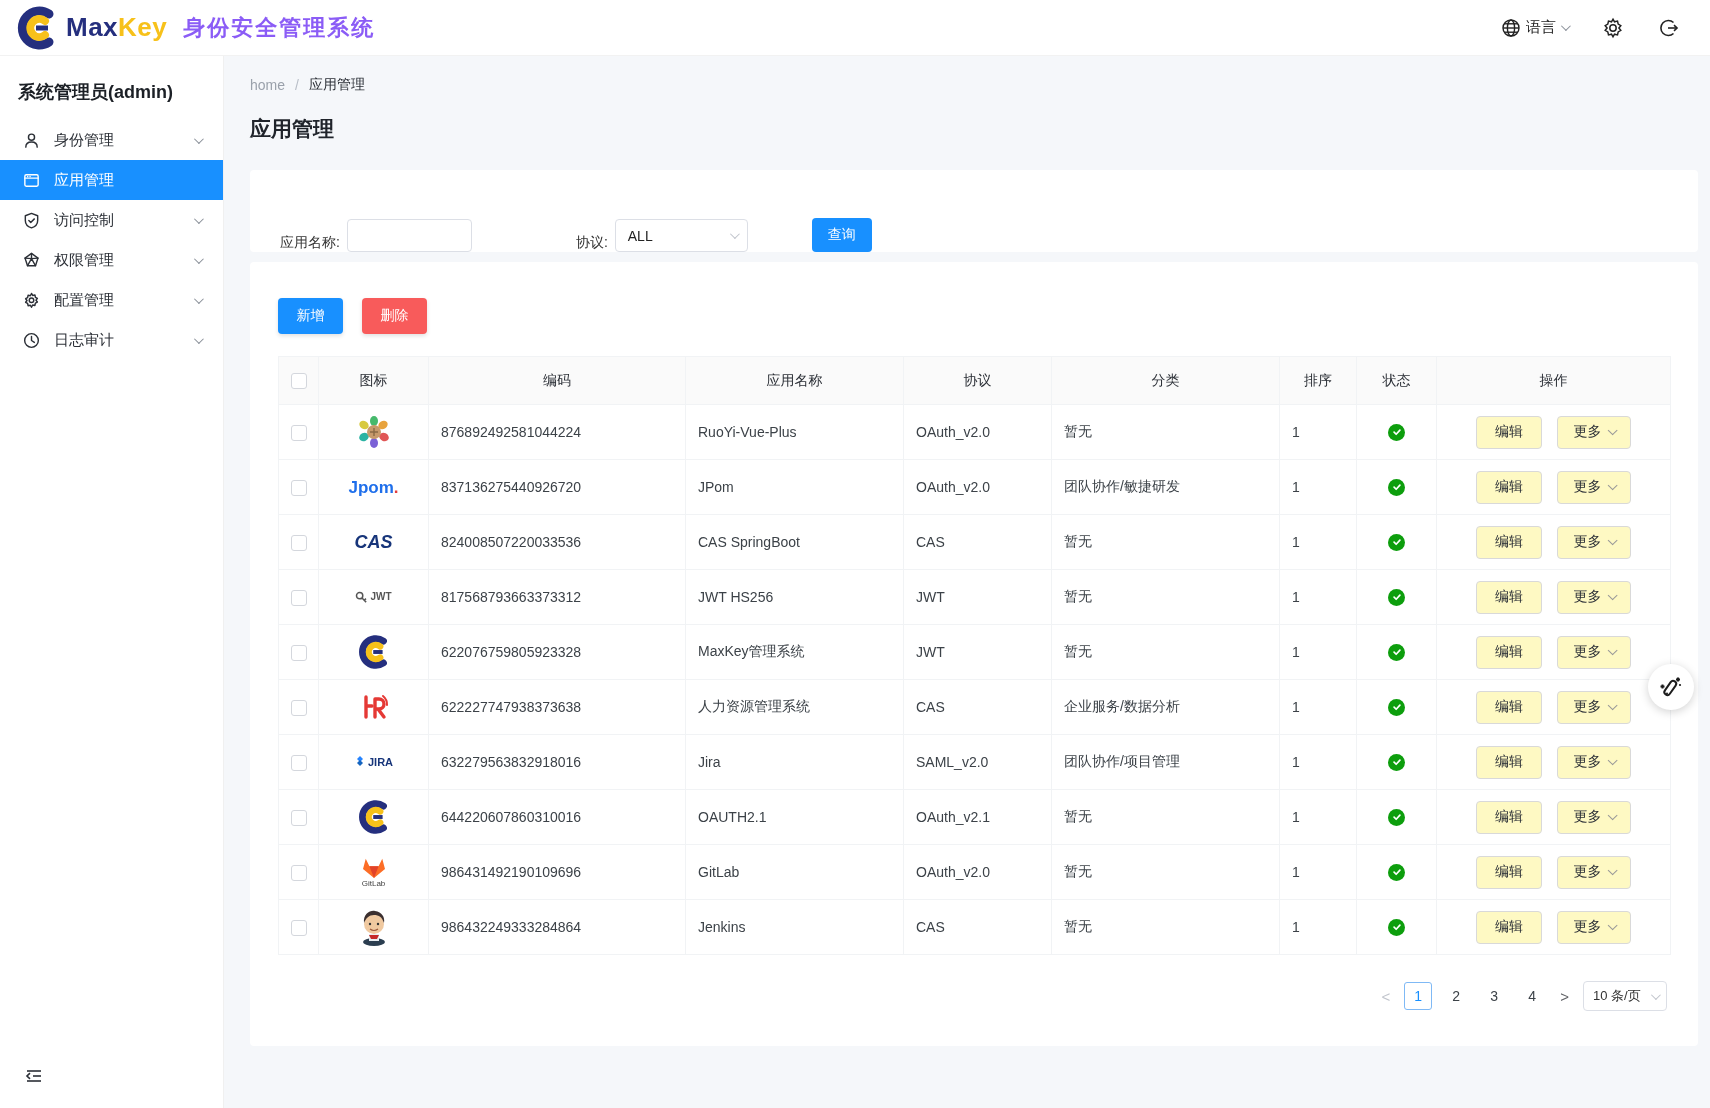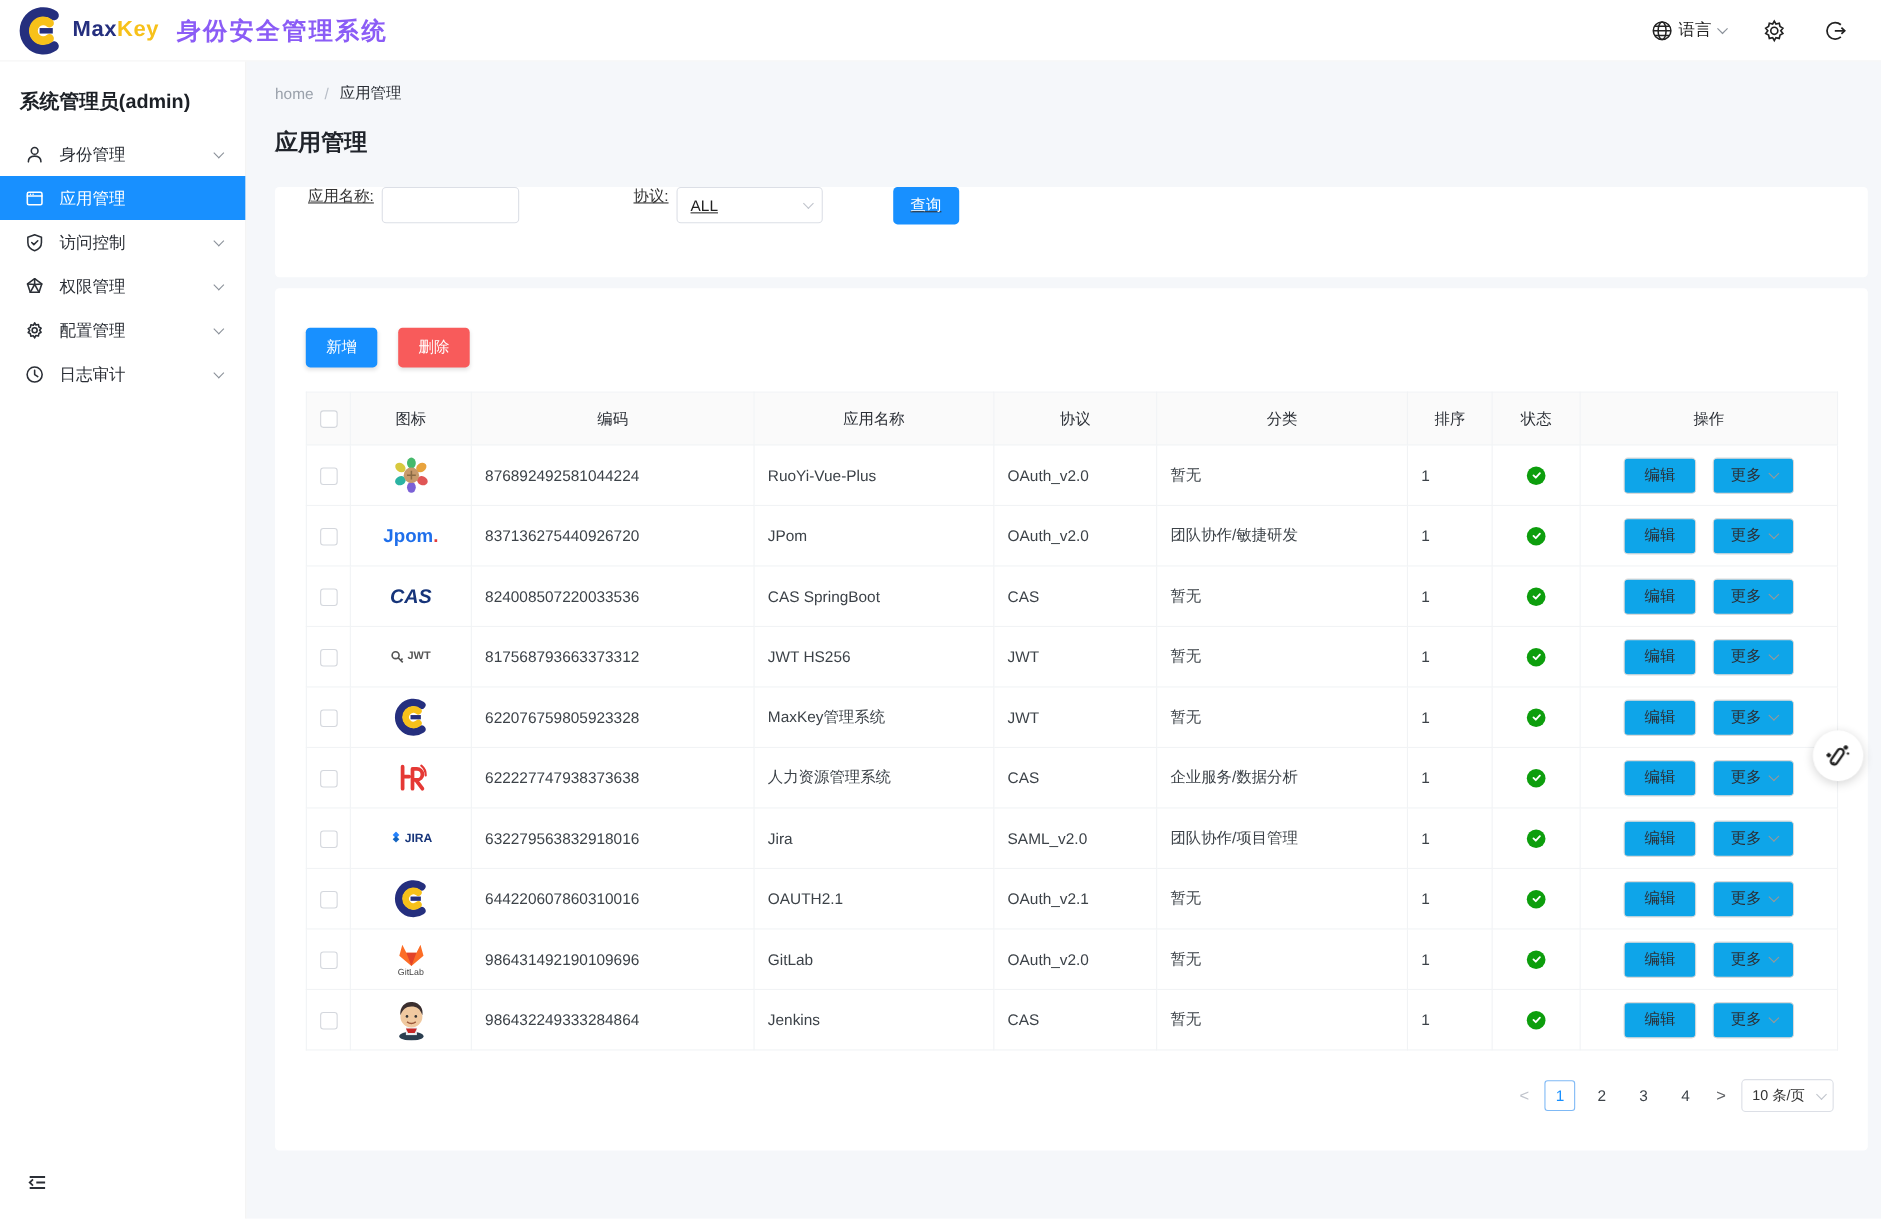--- a/index.html
+++ b/index.html
@@ -3,21 +3,21 @@
 <meta charset="utf-8">
 <style>
   * { margin:0; padding:0; box-sizing:border-box; }
   html,body { width:1710px; height:1108px; overflow:hidden; background:#fff;
     font-family:"Liberation Sans","DejaVu Sans",sans-serif; color:#333; }
 
   
   .topbar { height:56px; background:#fff; display:flex; align-items:center;
     justify-content:space-between; padding:0 30px 0 14px; border-bottom:1px solid #f2f2f2; }
   .brand { display:flex; align-items:center; gap:6px; }
-  .brand-text { font-size:20px; font-weight:bold; letter-spacing:.5px; }
+  .brand-text { font-size:26px; font-weight:bold; letter-spacing:.5px; }
   .brand-max { color:#252f7e; }
   .brand-key { color:#f7c11a; }
   .brand-suffix { color:#8b5cf6; font-size:22px; font-weight:bold; margin-left:10px; letter-spacing:2px; }
   .topbar-right { display:flex; align-items:center; gap:34px; }
   .lang-group { display:flex; align-items:center; gap:5px; cursor:pointer; font-size:15px; color:#222; }
   .chev { display:inline-block; width:7px; height:7px; border-right:1.4px solid #8a9099;
     border-bottom:1.4px solid #8a9099; transform:rotate(45deg) translateY(-2px); }
   .icon-btn { display:flex; align-items:center; cursor:pointer; }
 
   
@@ -35,21 +35,21 @@
 
   
   .content { flex:1; background:#f5f7fa; padding:0 12px 0 26px; overflow:hidden; }
   .breadcrumb { padding-top:20px; font-size:14px; display:flex; gap:10px; align-items:center; }
   .bc-home { color:#9aa1ab; cursor:pointer; }
   .bc-sep { color:#b8bec7; }
   .bc-current { color:#2b2f36; }
   .page-title { margin-top:21px; font-size:21px; font-weight:600; color:#20242b; }
 
   .card { background:#fff; border-radius:4px; }
-  .filter-card { margin-top:27px; height:82px; display:flex; align-items:flex-start; padding-left:30px;text-decoration:underline; }
+  .filter-card { margin-top:27px; height:82px; display:flex; align-items:flex-end; padding-left:30px; }
   .f-label { font-size:14px; color:#333; }
   .f-input { width:125px; height:33px; border:1px solid #dcdfe6; border-radius:4px; margin-left:7px;
     font-size:14px; padding:0 8px; outline:none; background:#fff; }
   .f-select { width:133px; height:33px; border:1px solid #dcdfe6; border-radius:4px; margin-left:7px;
     display:flex; align-items:center; justify-content:space-between; padding:0 10px 0 12px;
     font-size:14px; color:#222; cursor:pointer; background:#fff; }
   .f-select .chev { border-color:#c0c4cc; }
   .gap1 { width:104px; } .gap2 { width:64px; }
   .btn { border:none; border-radius:4px; font-size:14px; color:#fff; cursor:pointer;
     display:inline-flex; align-items:center; justify-content:center;
@@ -69,21 +69,21 @@
   tbody td { height:55px; color:#3c4248; background:#fff; }
   td.c-check, th.c-check { text-align:center; }
   td.c-logo { text-align:center; vertical-align:middle; }
   td.c-left { text-align:left; padding-left:12px; }
   td.c-status { text-align:center; }
   td.c-action { text-align:center; }
   .checkbox { display:inline-block; width:16px; height:16px; border:1px solid #d4d7dd; border-radius:3px;
     background:#fff; cursor:pointer; vertical-align:middle; }
   .status-dot { display:inline-flex; width:17px; height:17px; border-radius:50%; background:#0d9e0d;
     align-items:center; justify-content:center; }
-  .row-btn { height:33px; background:#0ea5e9; border:1px solid #d9d9d9; border-radius:4px; font-size:14px;
+  .row-btn { height:33px; background:#fef9c3; border:1px solid #d9d9d9; border-radius:4px; font-size:14px;
     color:#2b2f36; cursor:pointer; display:inline-flex; align-items:center; justify-content:center; gap:6px;
     font-family:"Liberation Sans","DejaVu Sans",sans-serif; }
   .btn-edit { width:66px; margin-right:11px; }
   .btn-more { width:74px; }
   .btn-more .chev { border-color:#999; transform:rotate(45deg) translateY(-3px); }
   .logo-box { display:inline-flex; flex-direction:column; align-items:center; justify-content:center;
     width:44px; height:44px; line-height:1; }
   .logo-text { font-weight:bold; font-style:italic; }
 
   

